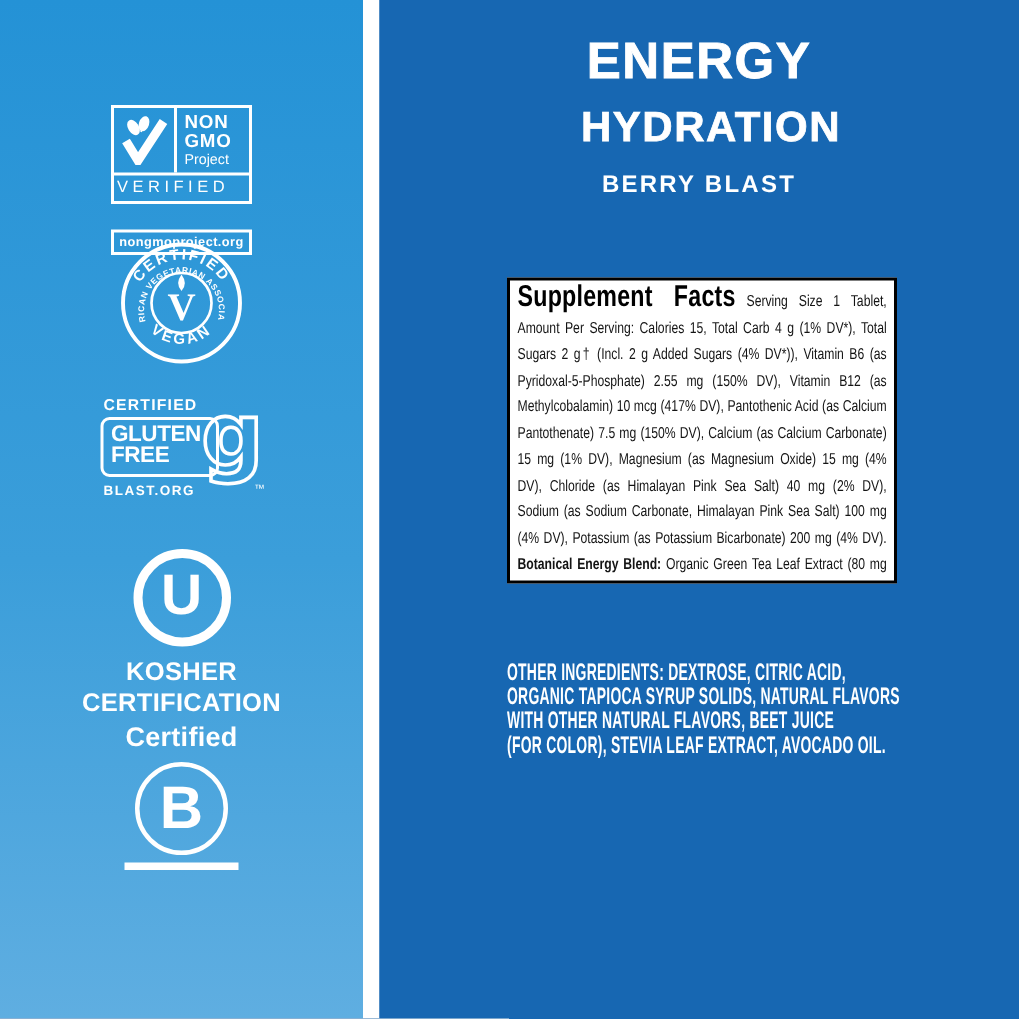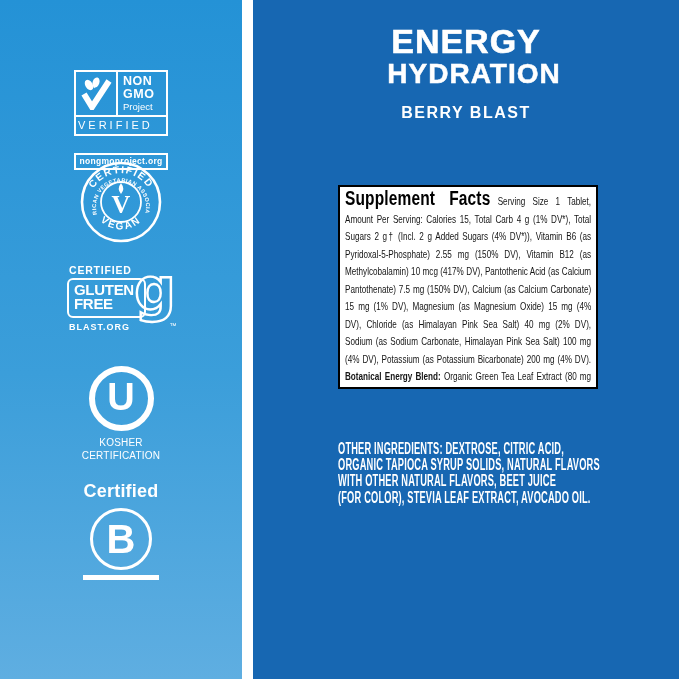--- a/index.html
+++ b/index.html
@@ -9,21 +9,21 @@
   
   .left-panel{position:absolute;left:0;top:0;width:242px;height:679px;
     background:linear-gradient(180deg,#2492D6 0%,#3B9EDA 55%,#5FAEE1 100%);}
   .divider{position:absolute;left:242px;top:0;width:11px;height:679px;background:#ffffff;}
   .right-panel{position:absolute;left:253px;top:0;width:426px;height:679px;background:#1767B2;}
 
   
   .brand-block{position:absolute;left:0;top:24px;width:426px;text-align:center;color:#fff;}
   .title1{font-size:34px;font-weight:bold;letter-spacing:1px;line-height:1.0;
     -webkit-text-stroke:0.6px #fff;}
-  .title2{font-size:28px;font-weight:bold;letter-spacing:1px;line-height:1.0;margin-top:2px;padding-left:16px;
+  .title2{font-size:28px;font-weight:bold;letter-spacing:1px;line-height:1.0;margin-top:13px;padding-left:16px;
     -webkit-text-stroke:0.5px #fff;}
   .flavor{font-size:16px;font-weight:bold;letter-spacing:1.5px;margin-top:16px;}
 
   
   .facts-box{position:absolute;left:338px;top:185px;width:260px;height:204px;
     box-sizing:border-box;background:#fff;border:2px solid #000;padding:3px 5px;overflow:hidden;}
   .sf-scale{width:318px;transform:scaleX(0.774);transform-origin:0 0;
     text-align:justify;font-size:10.5px;line-height:17.5px;color:#141414;}
   .sf-heading{font-size:20px;font-weight:bold;color:#000;letter-spacing:0.2px;word-spacing:6px;}
   .sf-bold{font-weight:bold;}
@@ -60,21 +60,21 @@
   .gf-rect{border:2.5px solid #fff;border-radius:6px;padding:3px 20px 4px 5px;width:50px;}
   .gf-word{font-size:15px;font-weight:bold;line-height:0.95;letter-spacing:-0.3px;}
   .gf-org{font-size:9px;font-weight:bold;letter-spacing:1px;margin:4px 0 0 2px;}
   .gf-g{margin-left:2px;margin-top:-4px;}
 
   
   .badge-kosher{top:366px;text-align:center;width:140px;}
   .k-circle{width:53px;height:53px;border:6px solid #fff;border-radius:50%;
     margin:0 auto;display:flex;align-items:center;justify-content:center;}
   .k-letter{font-size:38px;font-weight:bold;line-height:1;margin-top:-3px;}
-  .k-caption{margin-top:6px;font-size:10px;font-weight:normal;line-height:1.25;letter-spacing:0.2px;text-align:center;}
+  .k-caption{margin-top:6px;font-size:17px;font-weight:bold;line-height:1.25;letter-spacing:0.2px;text-align:center;}
 
   
   .badge-bcorp{top:481px;text-align:center;width:140px;}
   .b-cert{font-size:18px;font-weight:bold;letter-spacing:0.2px;}
   .b-circle{width:56px;height:56px;border:3.5px solid #fff;border-radius:50%;
     margin:6px auto 0;display:flex;align-items:center;justify-content:center;}
   .b-letter{font-size:40px;font-weight:bold;line-height:1;}
   .b-caption{margin-top:5px;font-size:15.5px;font-weight:bold;}
   .b-bar{width:76px;height:5px;background:#fff;margin:5px auto 0;}
 </style>

